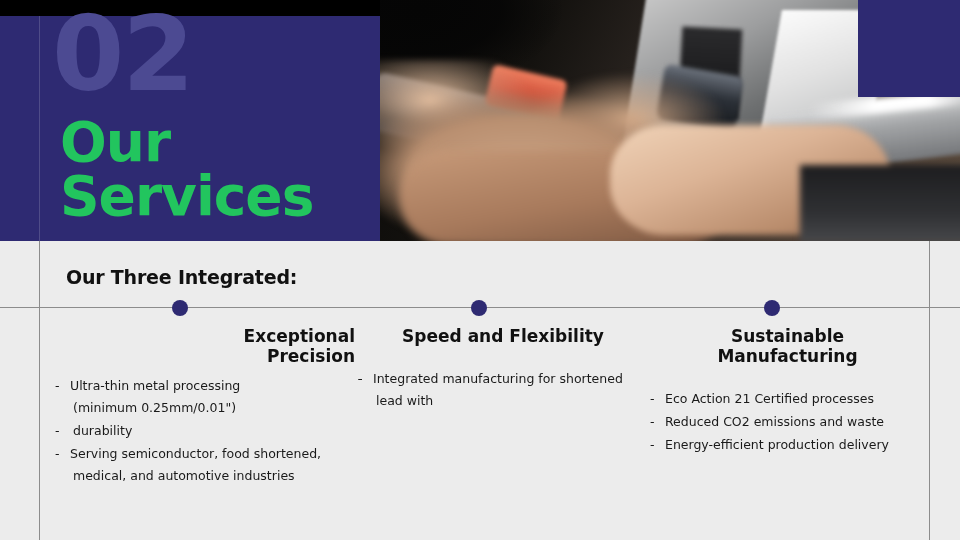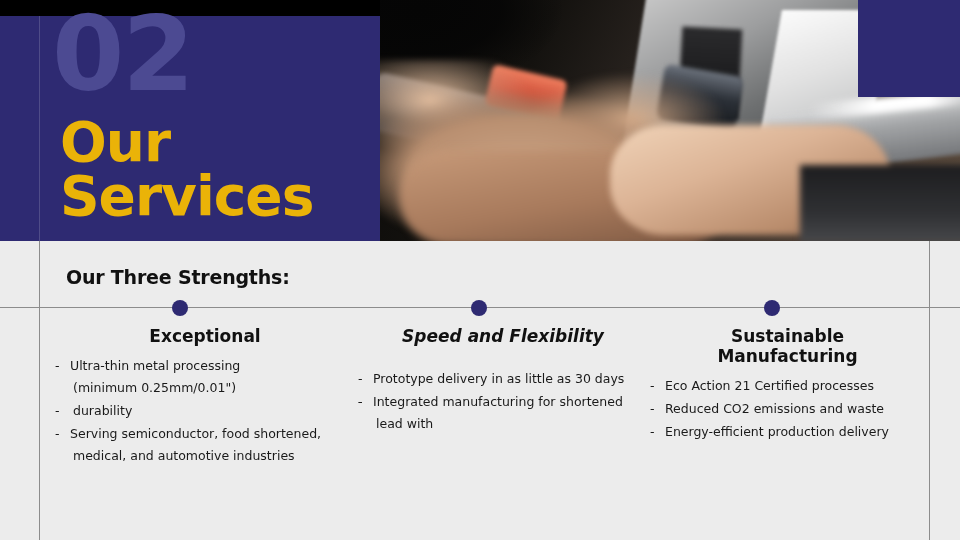--- a/index.html
+++ b/index.html
@@ -155,21 +155,21 @@
     letter-spacing: -2px;
     color: #4c4a92;
     line-height: 1;
   }
   .panel-title {
     position: absolute;
     left: 60px; top: 100px;
     width: 310px;
     font-size: 55px;
     font-weight: bold;
-    color: #eab308;
+    color: #22c55e;
     line-height: 0.98;
     letter-spacing: -1px;
   }
 
   
   .accent-block {
     position: absolute;
     left: 858px; top: 0;
     width: 102px; height: 97px;
     background: #2e2a72;
@@ -231,23 +231,23 @@
   .col.c3 { left: 650px; width: 275px; }
 
   .col-title {
     font-size: 17px;
     font-weight: bold;
     color: #111111;
     text-align: center;
     line-height: 1.18;
     margin: 0 0 10px 0;
   }
-  .col.c1 .col-title { margin-bottom: 9px; }
-  .col.c2 .col-title { margin-bottom: 22px; font-style: italic; }
-  .col.c3 .col-title { margin-bottom: 9px; }
+  .col.c1 .col-title { margin-bottom: 9px; text-align: right; }
+  .col.c2 .col-title { margin-bottom: 22px; }
+  .col.c3 .col-title { margin-bottom: 22px; }
 
   .bullets {
     list-style: none;
     margin: 0;
     padding: 0;
   }
   .bullets li {
     position: relative;
     font-size: 12.5px;
     color: #1a1a1a;
@@ -299,29 +299,30 @@
 
     <div class="accent-block"></div>
   </div>
 
   <div class="body-area">
 
     <div class="vline left"></div>
     <div class="vline right"></div>
     <div class="hline"></div>
 
-    <div class="section-heading">Our Three Strengths:</div>
+    <div class="section-heading">Our Three Integrated:</div>
 
     <div class="dot d1"></div>
     <div class="dot d2"></div>
     <div class="dot d3"></div>
 
     <div class="col c1">
       <div class="col-title">
         <div>Exceptional</div>
+        <div>Precision</div>
       </div>
       <ul class="bullets">
         <li>
           <span class="dash">-</span>
           <span>Ultra-thin metal processing</span>
           <span class="cont">(minimum 0.25mm/0.01")</span>
         </li>
         <li>
           <span class="dash">-</span>
           <span class="cont">durability</span>
@@ -334,21 +335,20 @@
       </ul>
     </div>
 
     <div class="col c2">
       <div class="col-title">
         <div>Speed and Flexibility</div>
       </div>
       <ul class="bullets">
         <li>
           <span class="dash">-</span>
-          <span>Prototype delivery in as little as 30 days</span>
         </li>
         <li>
           <span class="dash">-</span>
         </li>
         <li>
           <span class="dash">-</span>
           <span>Integrated manufacturing for shortened</span>
           <span class="cont">lead with</span>
         </li>
       </ul>

